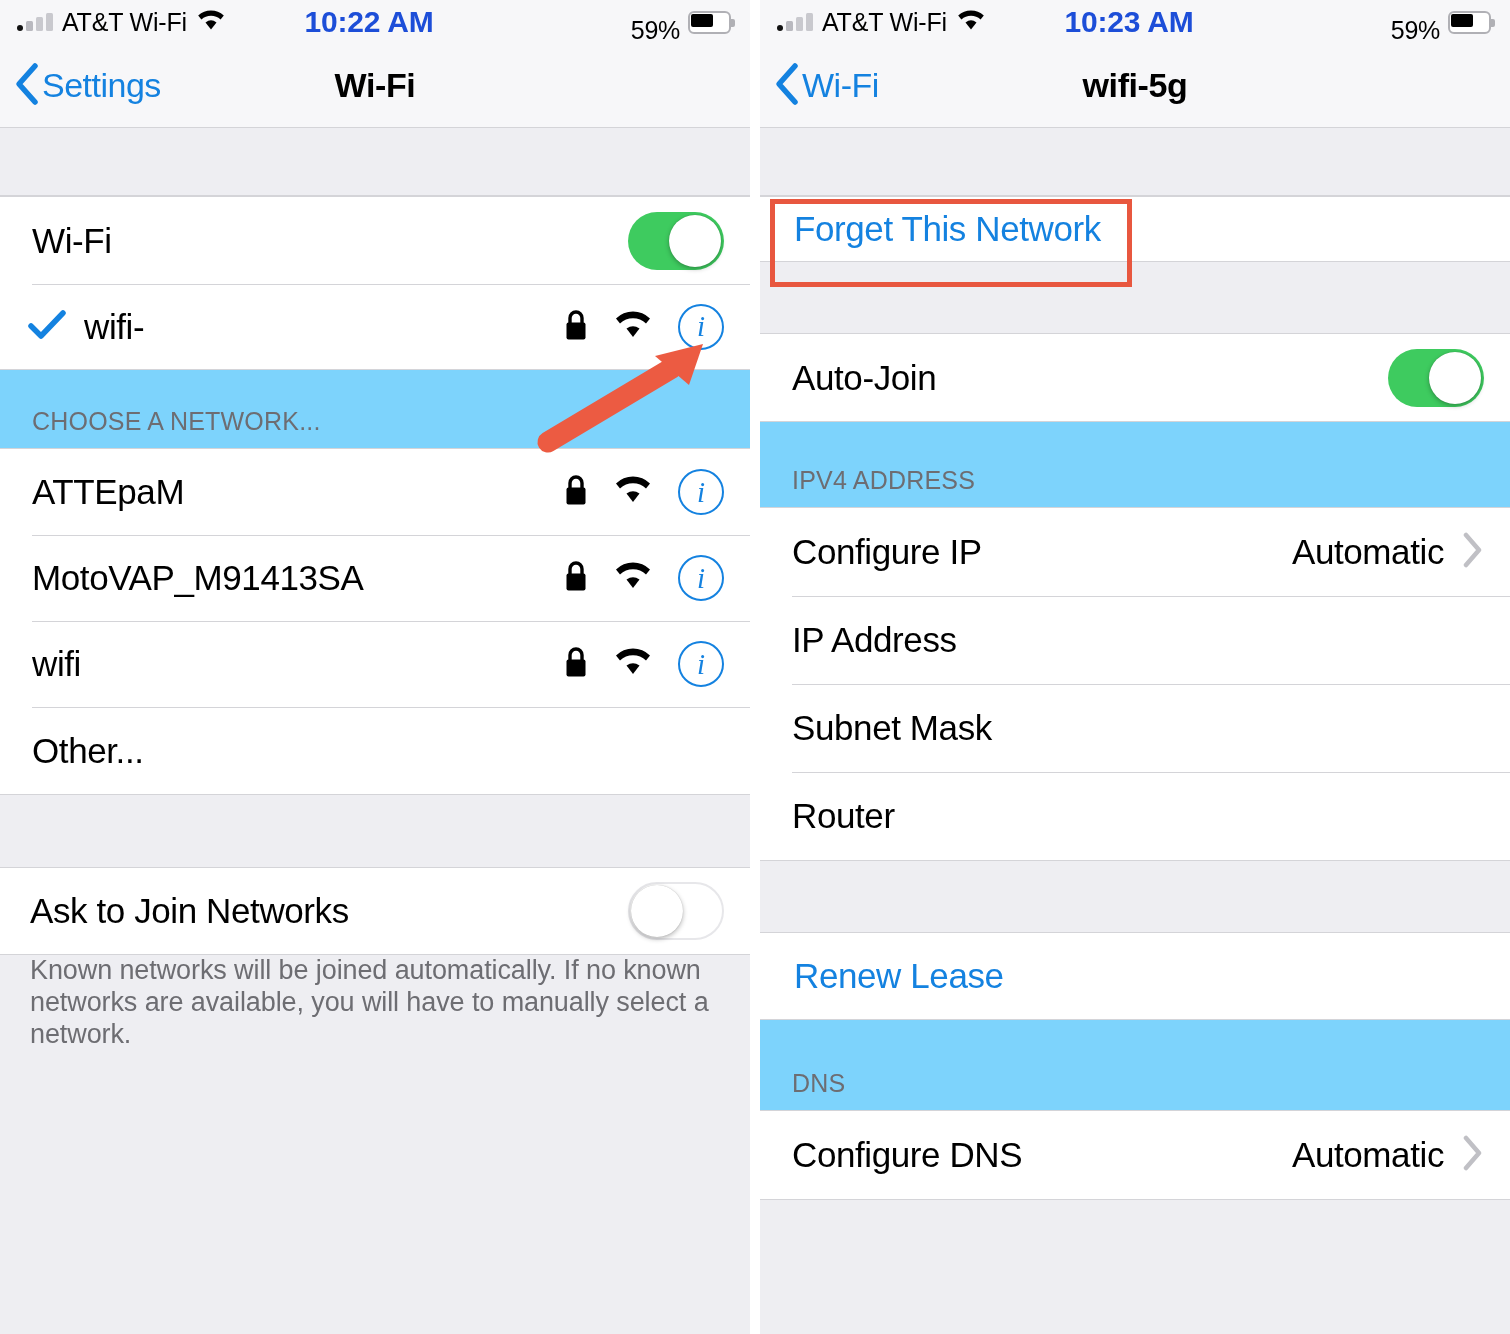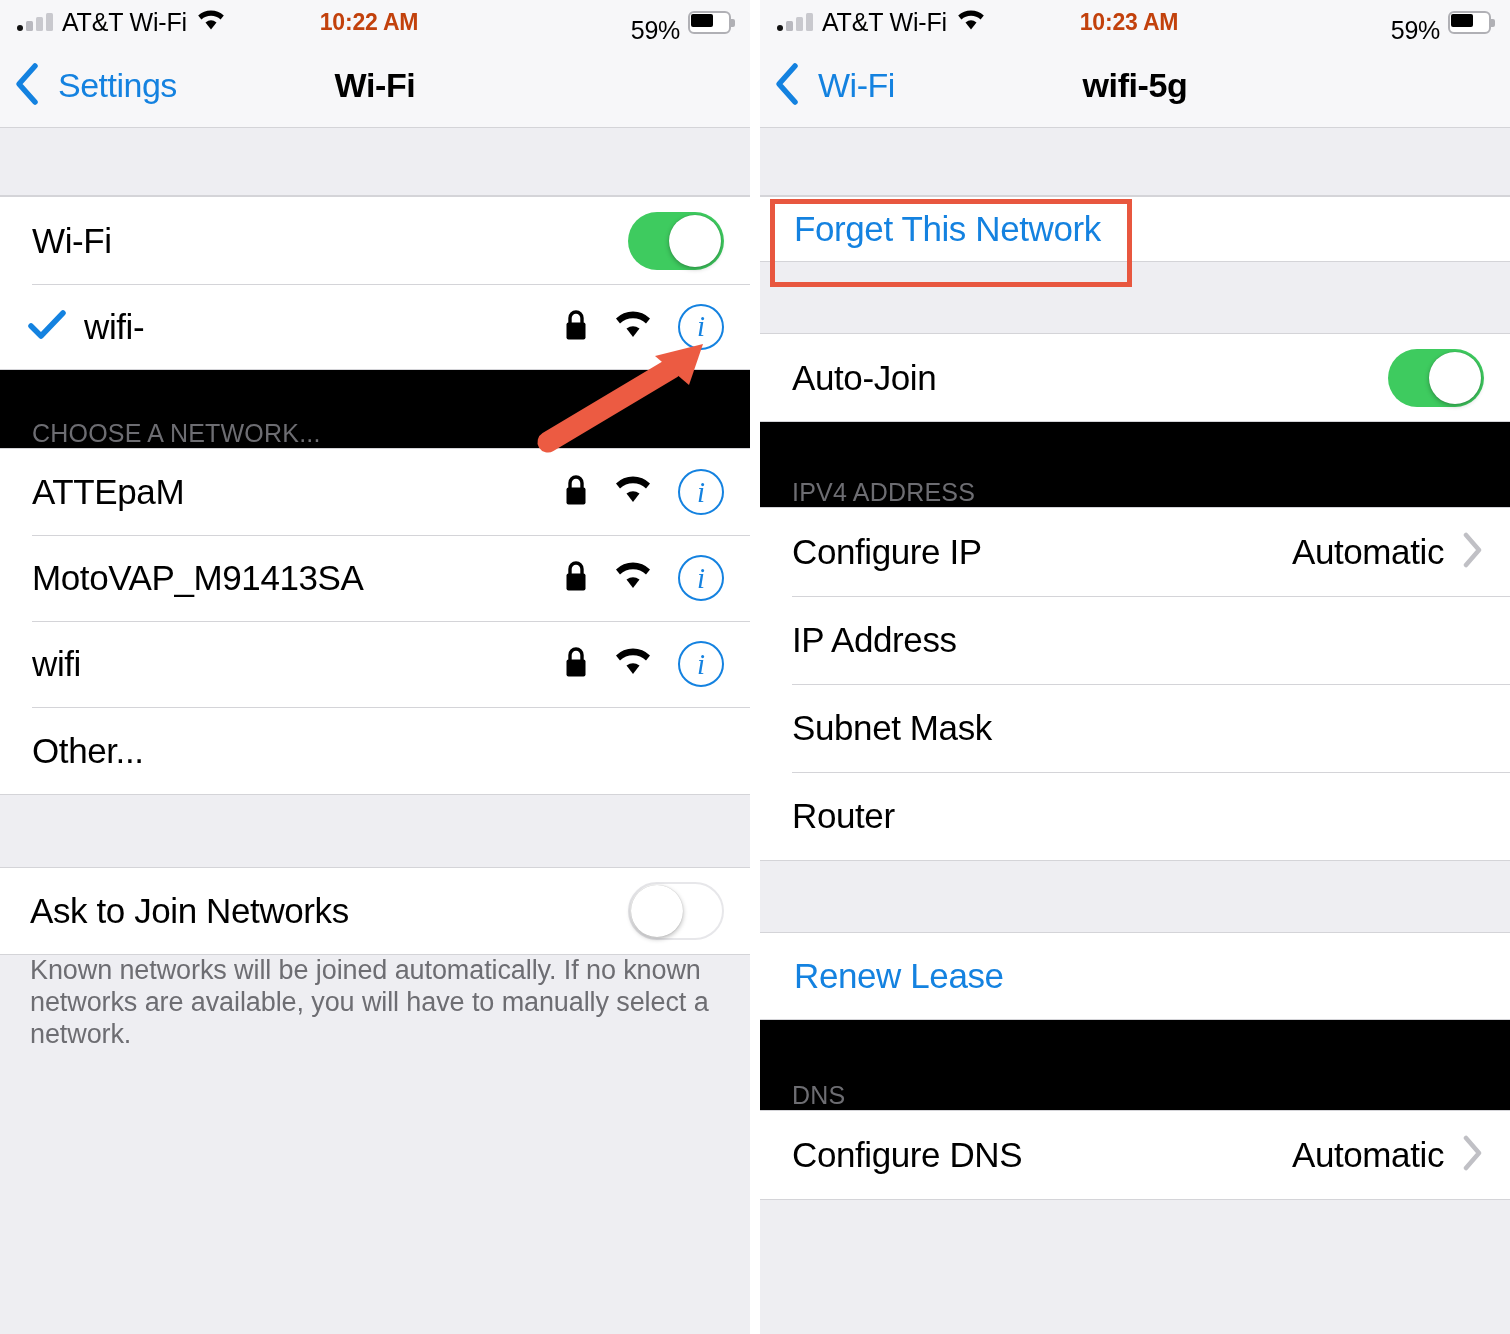--- a/index.html
+++ b/index.html
@@ -22,21 +22,21 @@
   .bars { display: flex; align-items: flex-end; gap: 3px; height: 18px; }
   .bars i { display: block; width: 7px; border-radius: 1.5px; background: #c3c3c8; }
   .bars i.b1 { height: 6px;  background: #111; border-radius: 50%; width: 6px; }
   .bars i.b2 { height: 10px; background: #b9b9bf; }
   .bars i.b3 { height: 14px; background: #c9c9ce; }
   .bars i.b4 { height: 18px; background: #c9c9ce; }
   .carrier { font-size: 25px; color: #000; letter-spacing: -0.2px; }
   .wifi-glyph { display:block; }
   .sb-time {
     position: absolute; left: 0; right: 12px; text-align: center;
-    font-size: 23px; font-weight: bold; color: #c2410c; letter-spacing: -0.2px;
+    font-size: 30px; font-weight: bold; color: #1d4ed8; letter-spacing: -0.2px;
   }
   .sb-right {
     margin-left: auto; padding-right: 16px;
     display: flex; align-items: center; gap: 8px;
   }
   .batt-pct { font-size: 25px; color: #000; letter-spacing: -0.3px; margin-top: 16px; }
   .batt { position: relative; width: 46px; height: 23px; }
   .batt-body {
     position: absolute; left: 0; top: 0; width: 43px; height: 23px;
     border: 2px solid #b0b0b5; border-radius: 6px; background: #fff;
@@ -47,21 +47,21 @@
     background: #b0b0b5; border-radius: 0 2px 2px 0;
   }
 
   
   .navbar {
     height: 84px; background: #f7f7f9;
     display: flex; align-items: center; position: relative;
     border-bottom: 1px solid #d4d4d8;
   }
   .nav-back {
-    display: flex; align-items: center; gap: 18px;
+    display: flex; align-items: center; gap: 2px;
     padding-left: 14px; cursor: pointer; justify-content: space-between;
   }
   .nav-back .chev { display:block; }
   .nav-back-label { font-size: 34px; color: #1482e0; letter-spacing: -0.5px; }
   .nav-title {
     position: absolute; left: 0; right: 0; text-align: center;
     font-size: 34px; font-weight: bold; color: #000; letter-spacing: -0.4px;
     pointer-events: none;
   }
 
@@ -77,22 +77,22 @@
     content: ""; position: absolute; left: 32px; right: 0; top: 0;
     height: 1px; background: #d4d4d8;
   }
   .row-label { font-size: 35px; color: #000; letter-spacing: -0.4px; }
   .row-label.blue { color: #1482e0; }
   .row-value {
     margin-left: auto; font-size: 35px; color: #000; letter-spacing: -0.4px;
   }
   .chev-right { margin-left: 18px; display:block; }
   .section-header {
-    background: #000000; display: flex; align-items: flex-end;
-    padding: 0 0 0 32px; color: #6d6d72;
+    background: #7dd3fc; display: flex; align-items: flex-end;
+    padding: 0 0 12px 32px; color: #6d6d72;
     font-size: 25px; letter-spacing: 0.2px;
   }
   .footnote {
     background: #eeeef2; color: #6d6d72;
     font-size: 27px; line-height: 1.18; letter-spacing: -0.1px;
     padding: 0 40px 0 30px;
   }
 
   
   .toggle { margin-left: auto; position: relative; width: 96px; height: 58px; flex: none; }

